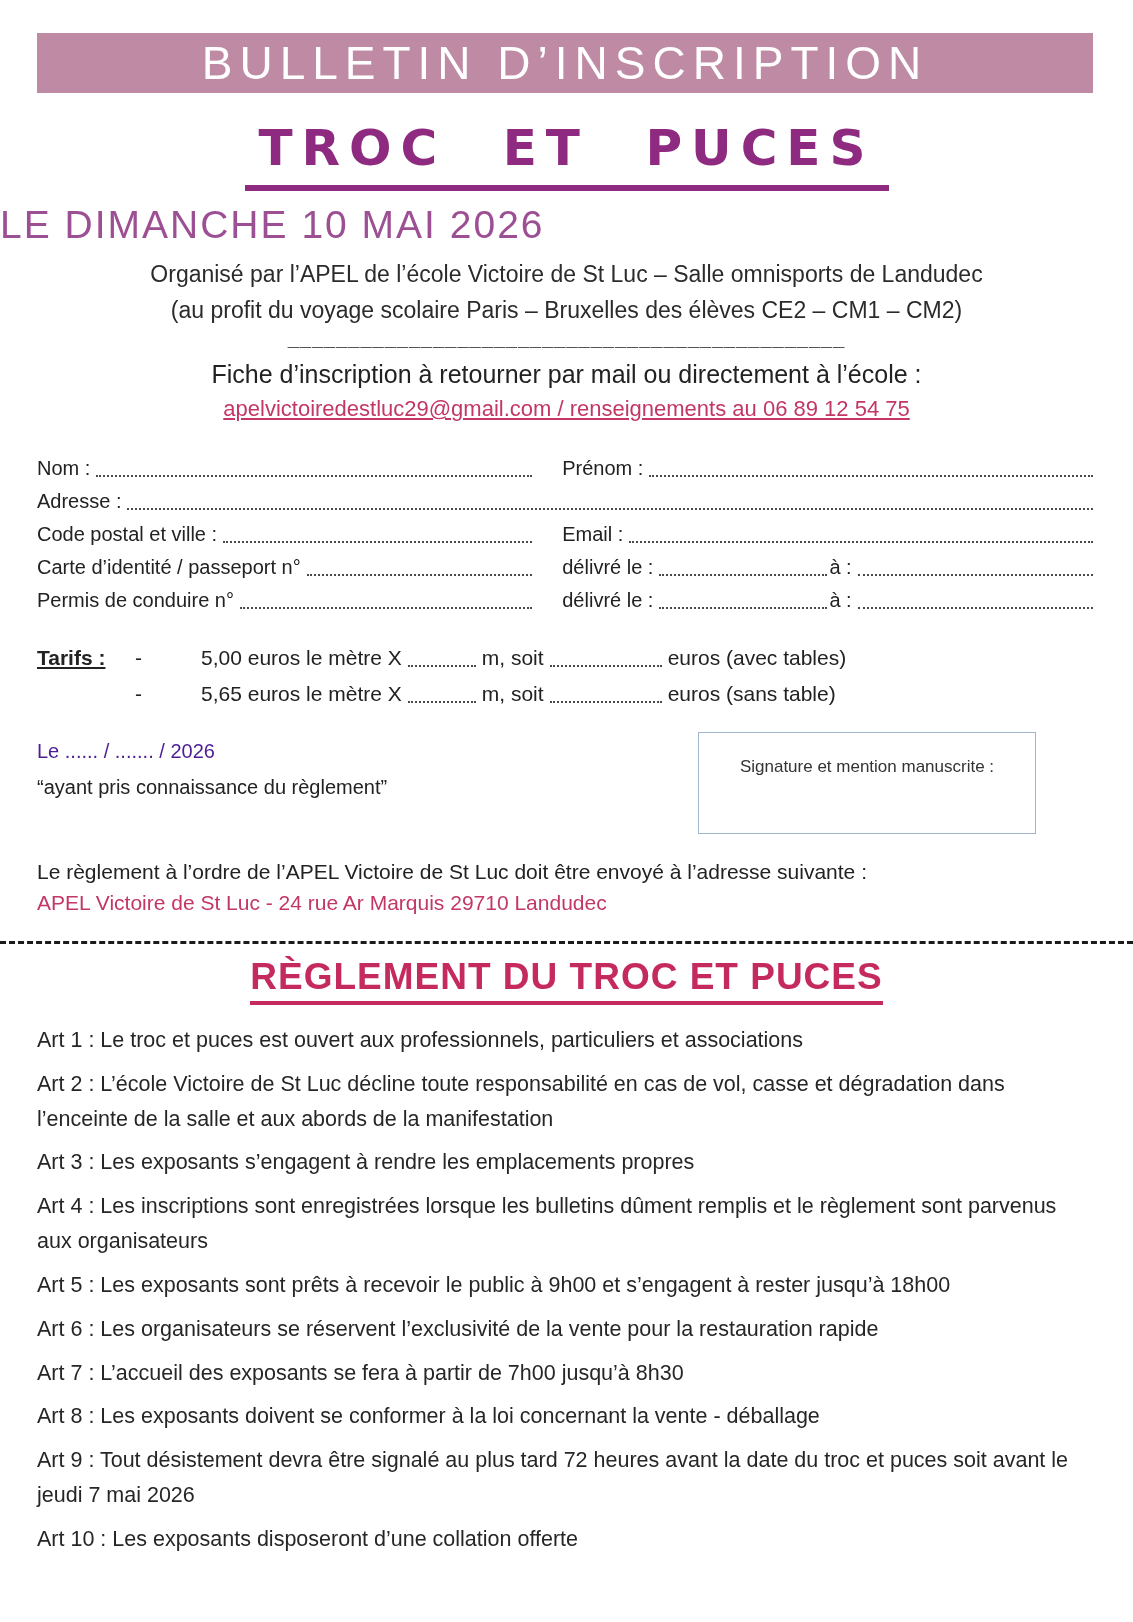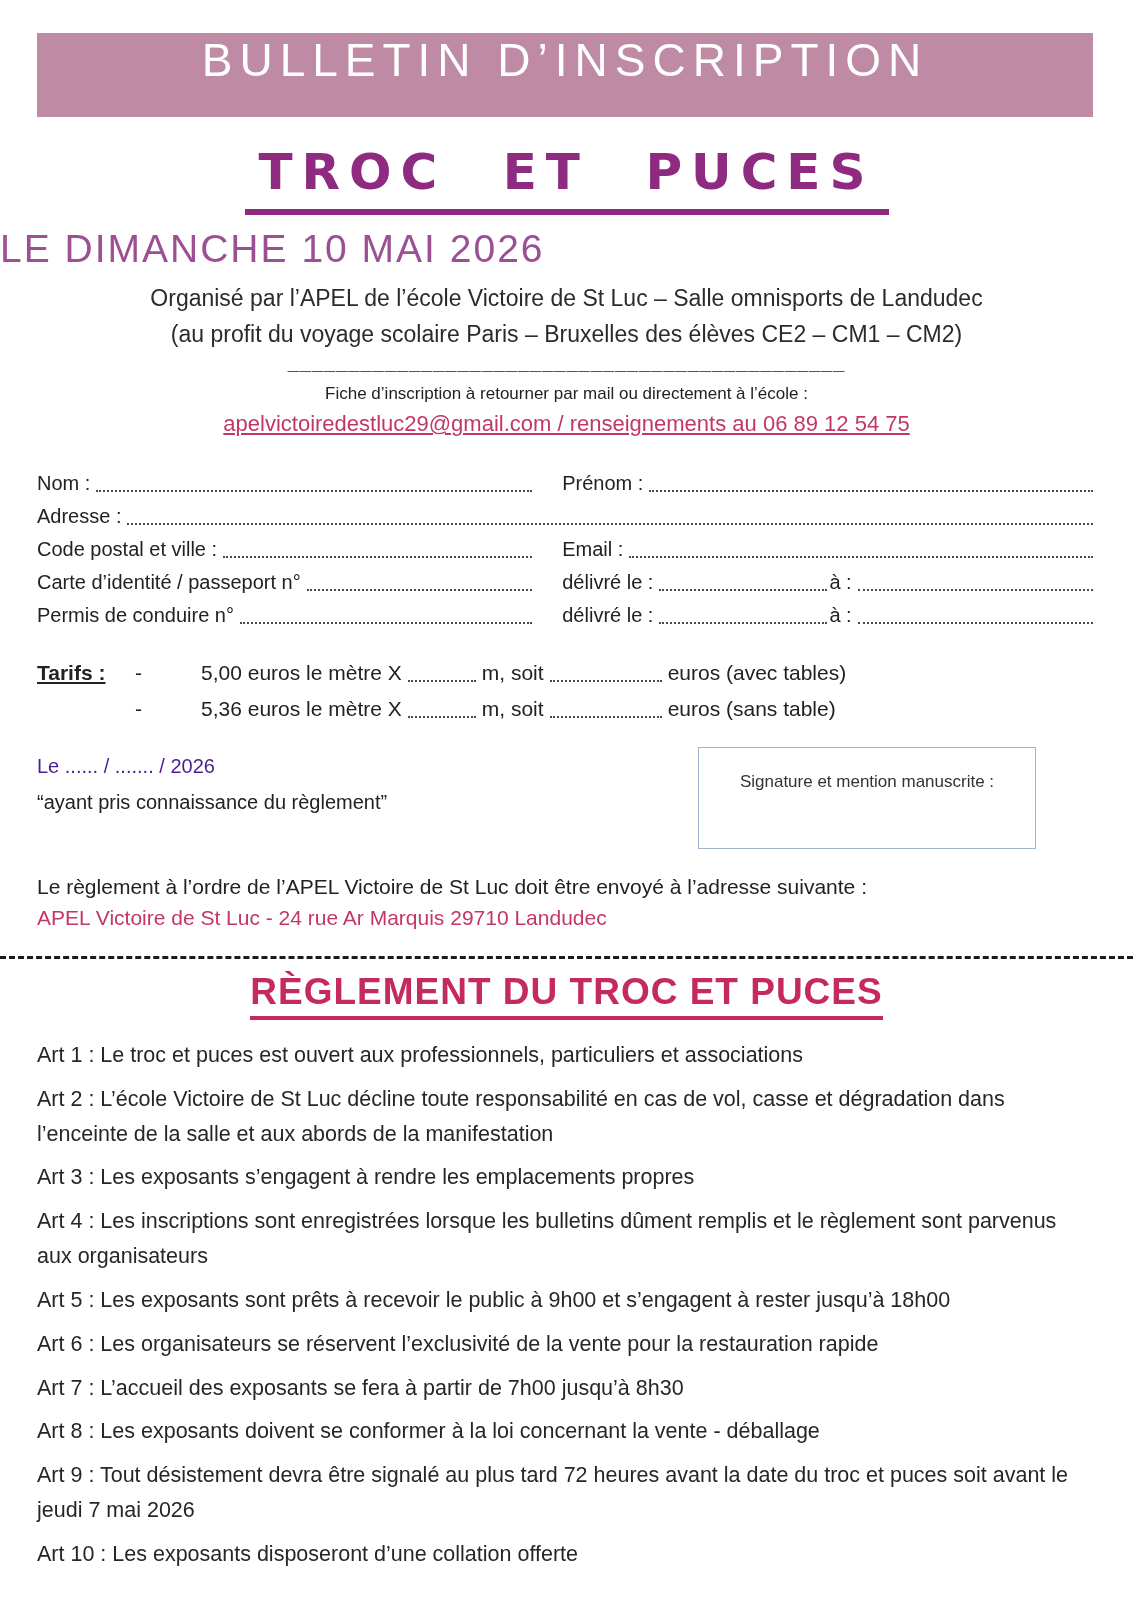--- a/index.html
+++ b/index.html
@@ -8,23 +8,23 @@
     width: 1133px; height: 1622px;
     font-family: "Liberation Sans", sans-serif;
     color: #2e2e2e;
     overflow: hidden;
   }
   .page { width: 1133px; height: 1622px; position: relative; }
 
   
   .banner {
     margin: 33px 40px 0 37px;
-    height: 84px;
+    height: 60px;
     background: #bf8ba4;
-    display: flex; justify-content: center;
+    display: flex; align-items: center; justify-content: center;
   }
   .banner-title {
     color: #ffffff;
     font-size: 46px;
     font-weight: 300;
     letter-spacing: 7px;
     font-family: "Liberation Sans", sans-serif;
   }
 
   
@@ -48,21 +48,21 @@
     letter-spacing: 2px;
   }
   .org-line { text-align: center; font-size: 23px; color: #2b2b2b; margin-top: 14px; }
   .org-line2 { text-align: center; font-size: 23px; color: #2b2b2b; margin-top: 9px; }
   .underscore-sep {
     text-align: center;
     font-size: 20px; font-weight: bold; color: #1c1c1c;
     margin-top: 4px; letter-spacing: 1px;
     line-height: 20px;
   }
-  .return-line { text-align: center; font-size: 17px; color: #222; margin-top: 12px; }
+  .return-line { text-align: center; font-size: 25px; color: #222; margin-top: 12px; }
   .contact-line { text-align: center; font-size: 22px; margin-top: 7px; }
   .contact-line a, .contact-link {
     color: #c23764; text-decoration: underline; cursor: pointer;
   }
 
   
   .form-area { margin: 36px 38px 0 37px; font-size: 20px; color: #222; }
   .form-row { display: flex; align-items: flex-end; margin-bottom: 11px; height: 22px; }
   .col-left { display: flex; align-items: flex-end; width: 47%; }
   .col-right { display: flex; align-items: flex-end; flex: 1; margin-left: 28px; }
@@ -231,21 +231,21 @@
         <span class="ldr ldr-sm"></span>
         <span>m, soit</span>
         <span class="ldr ldr-md"></span>
         <span>euros (avec tables)</span>
       </span>
     </div>
     <div class="tarif-row">
       <span class="tarif-spacer"></span>
       <span class="tarif-bullet">-</span>
       <span class="tarif-text">
-        <span>5,36 euros le mètre X</span>
+        <span>5,65 euros le mètre X</span>
         <span class="ldr ldr-sm"></span>
         <span>m, soit</span>
         <span class="ldr ldr-md"></span>
         <span>euros (sans table)</span>
       </span>
     </div>
   </div>
 
   <div class="sig-section">
     <div class="sig-left">

